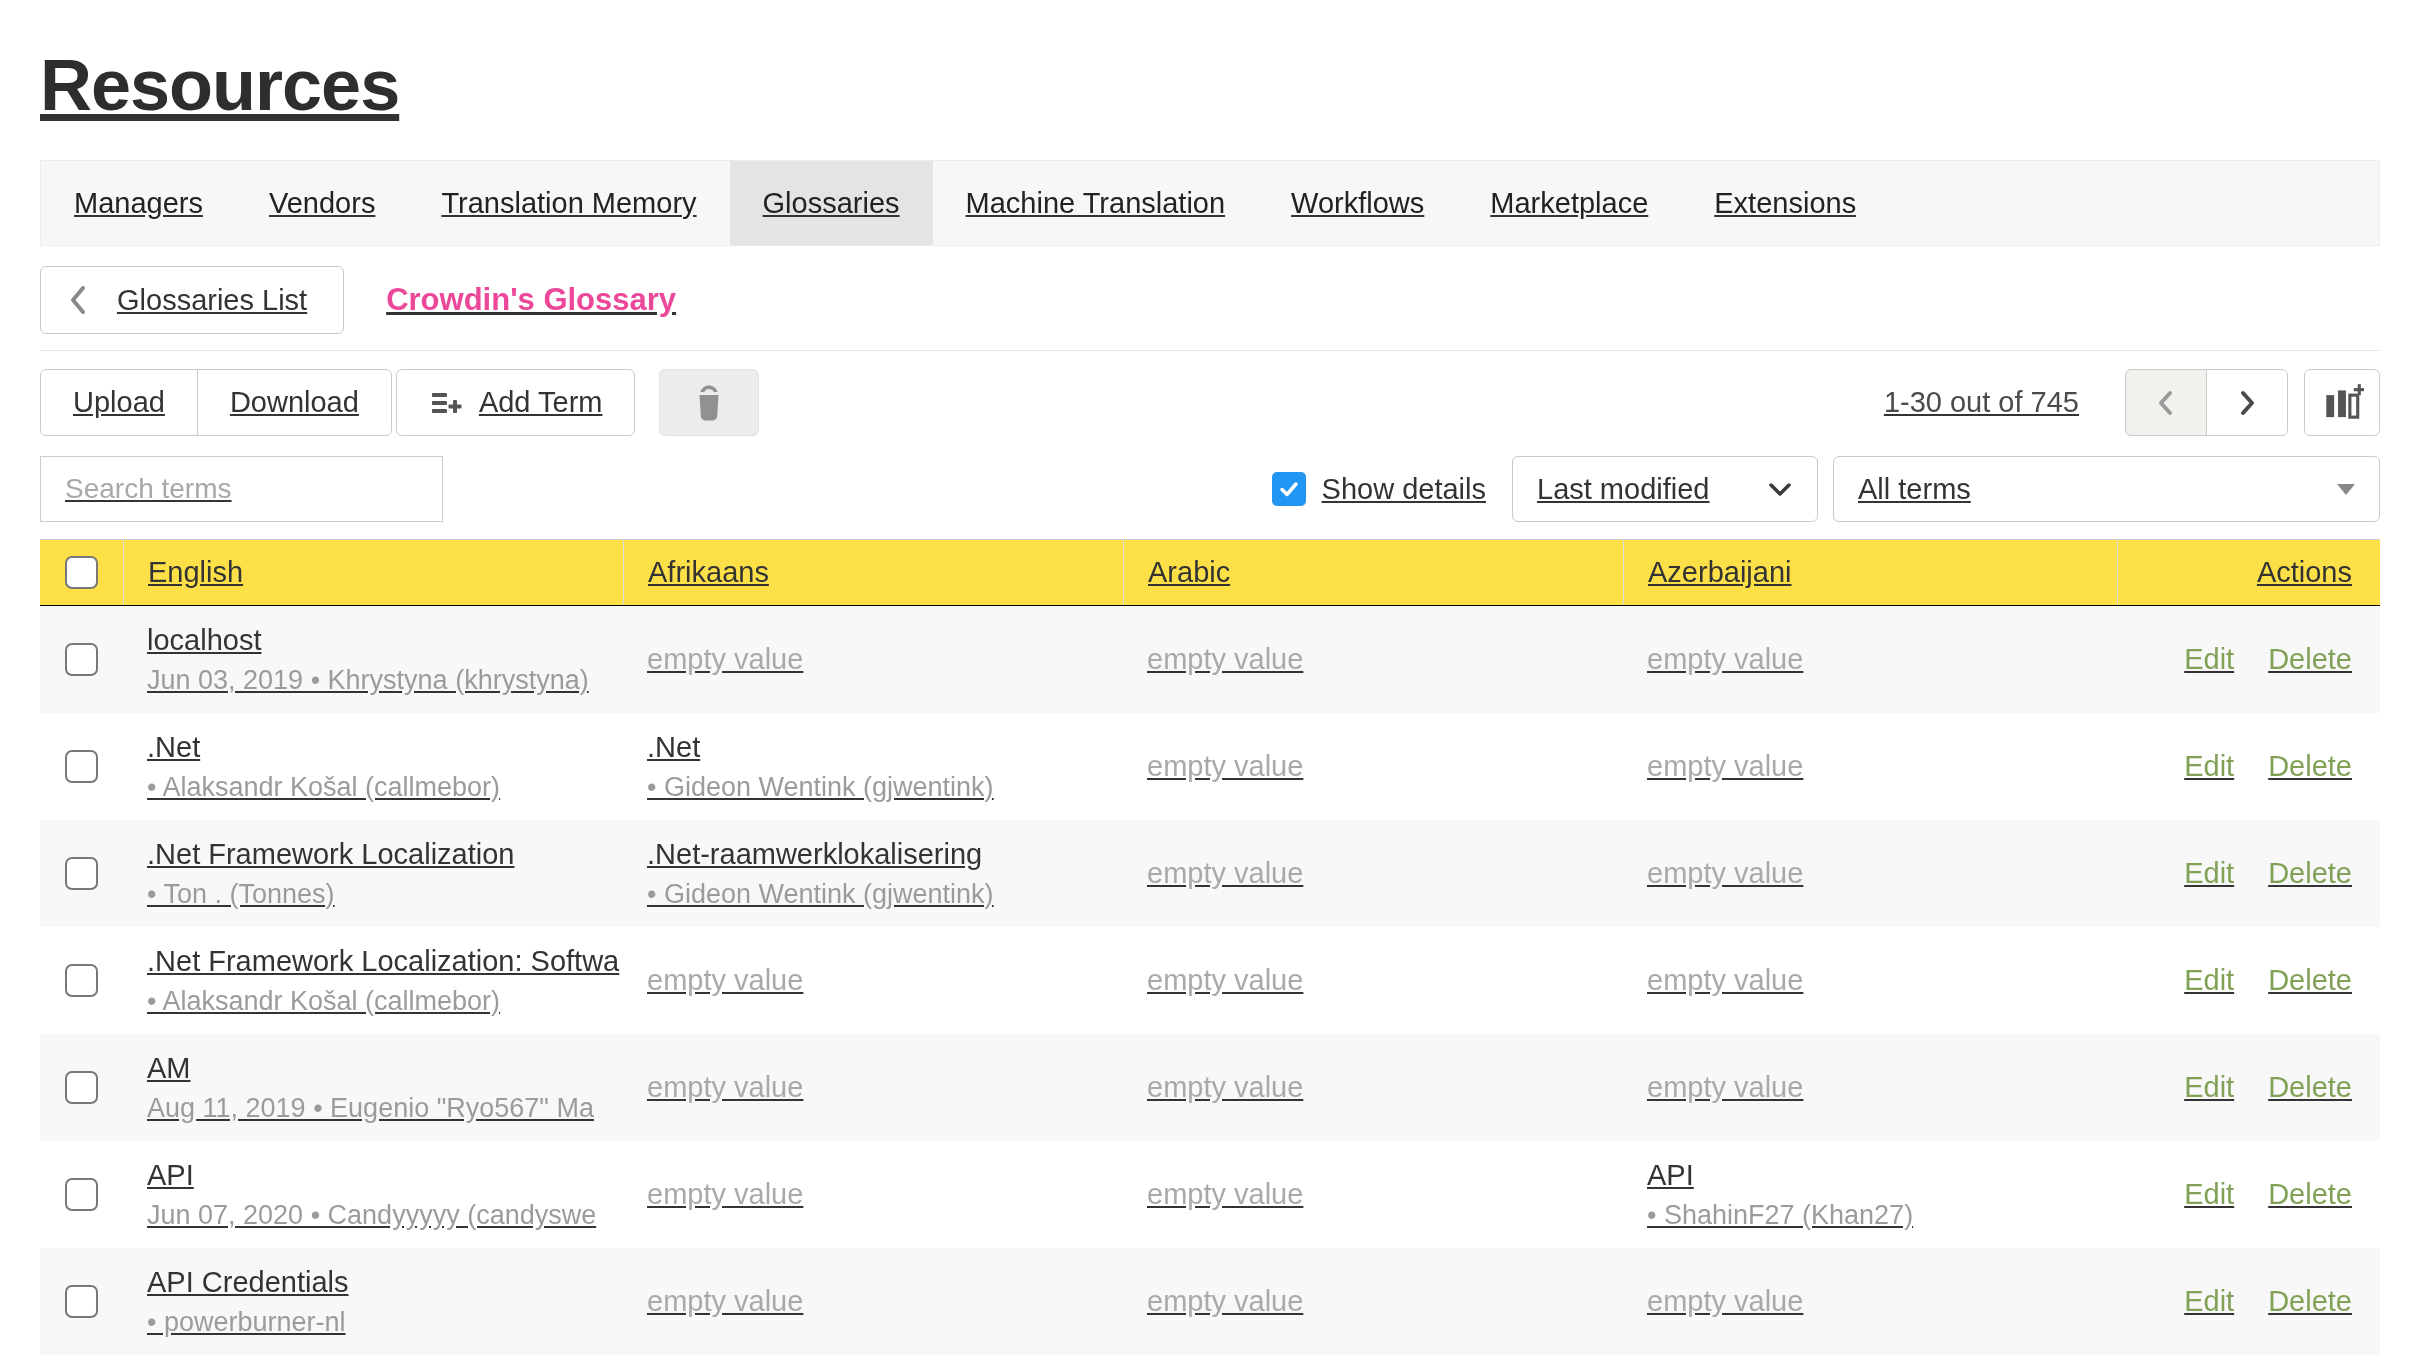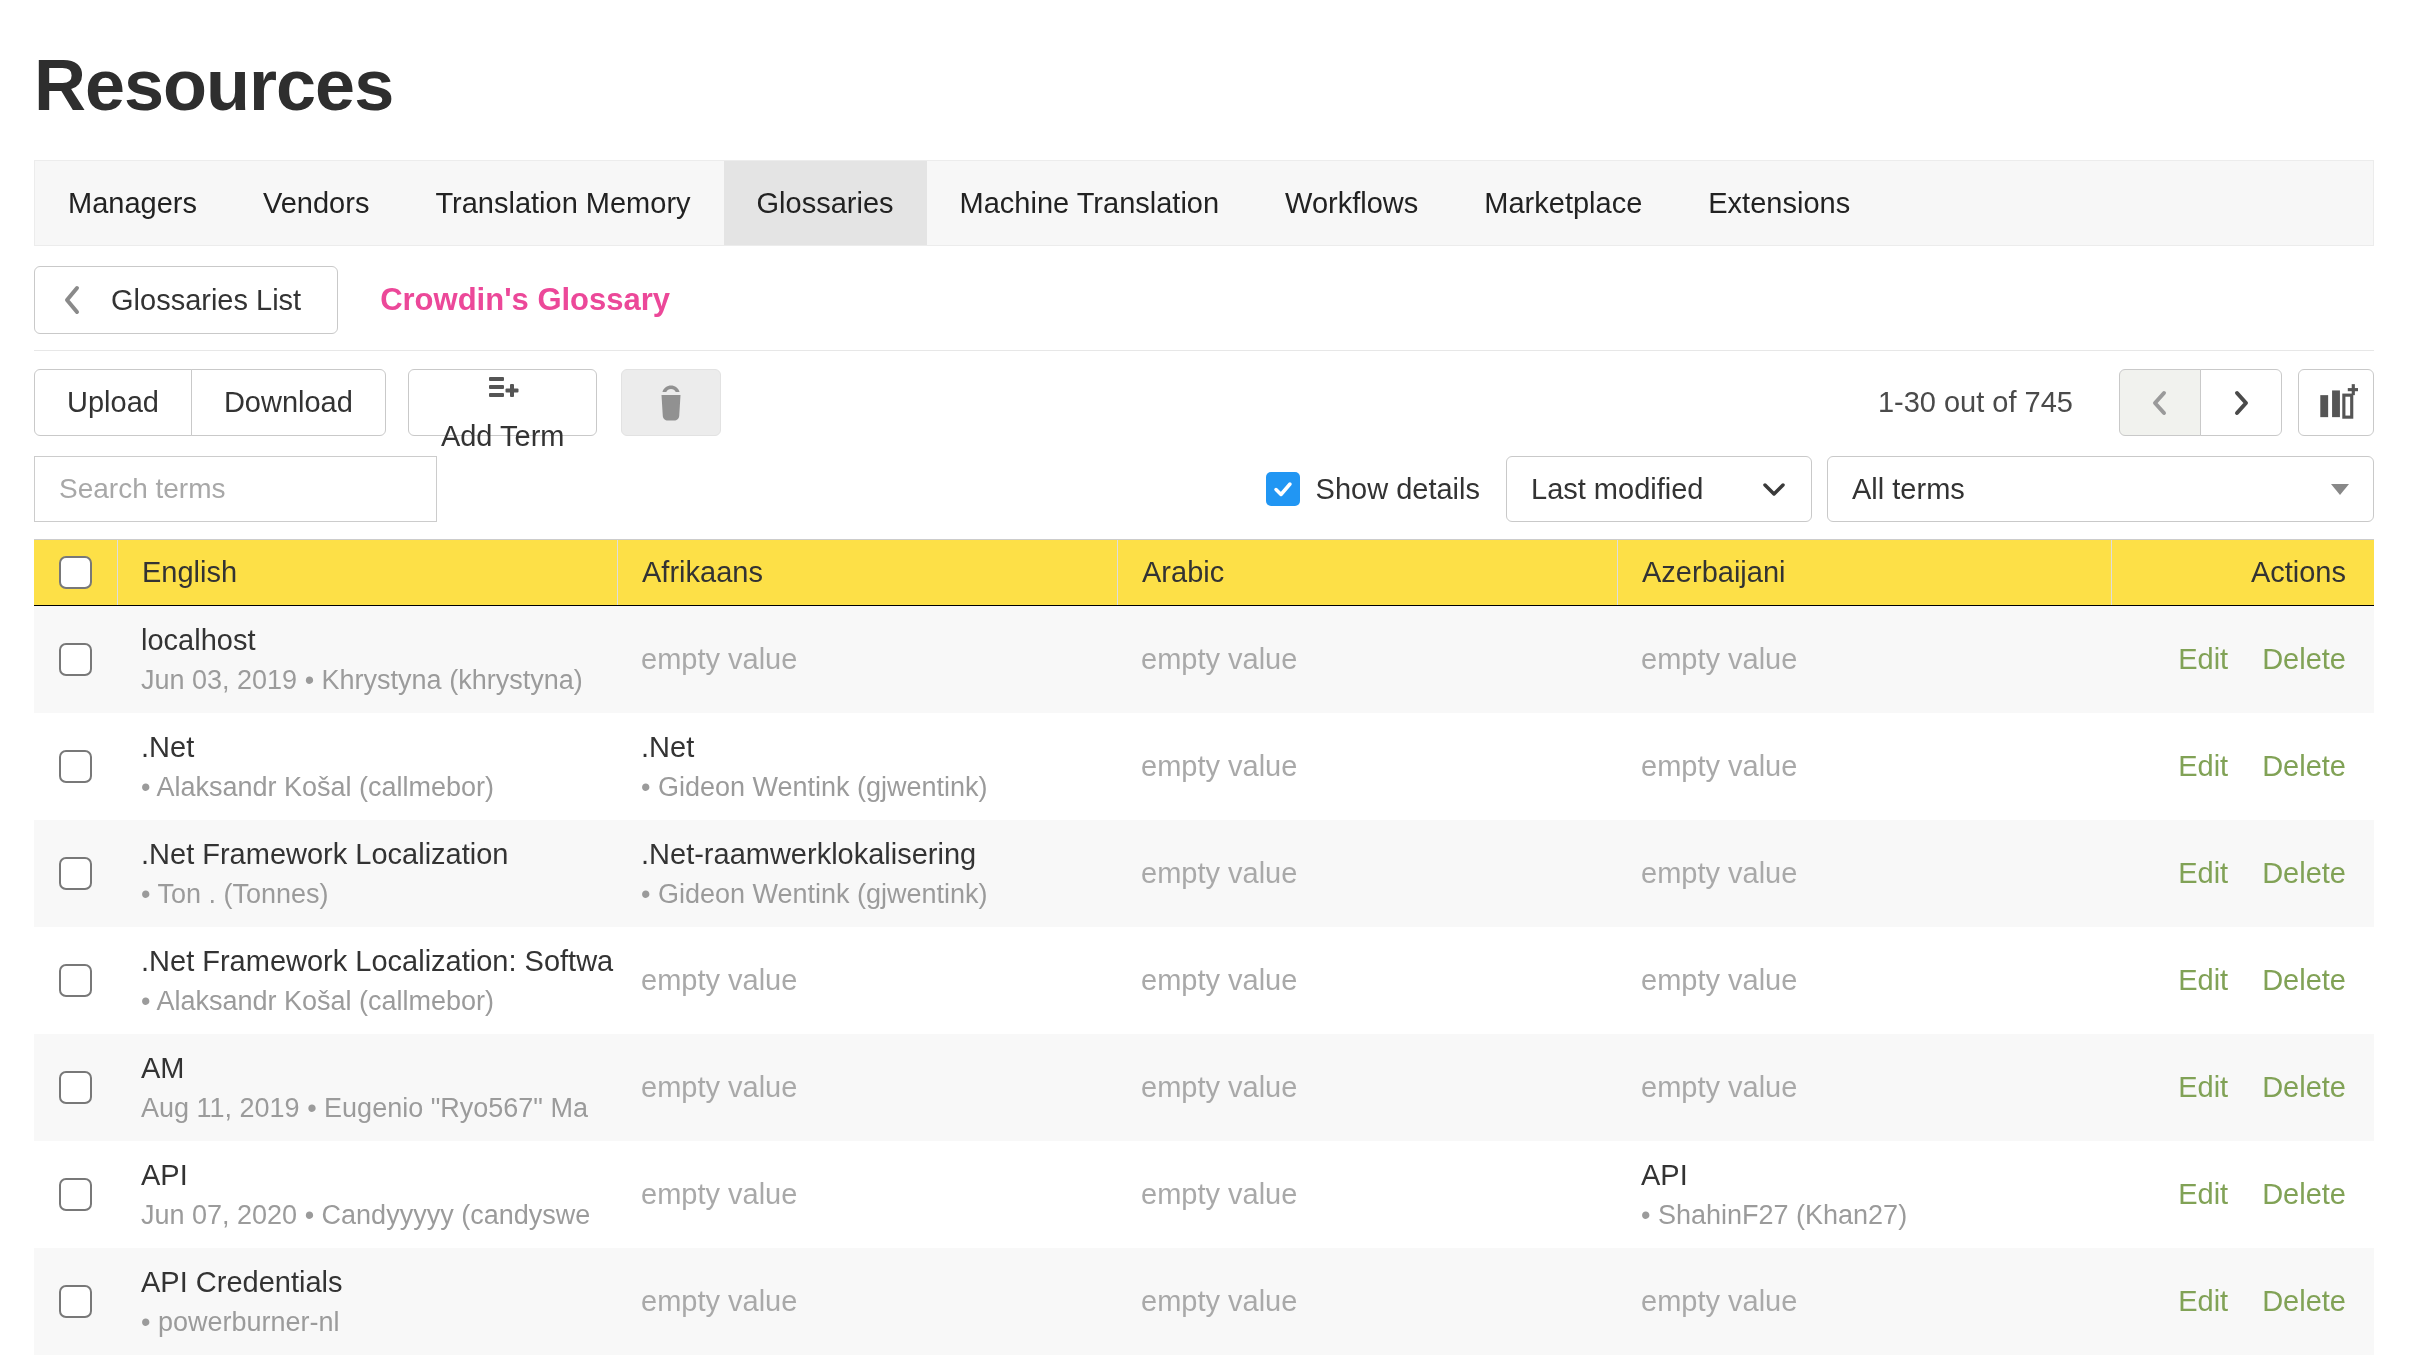--- a/index.html
+++ b/index.html
@@ -10,21 +10,21 @@
     --row-stripe:#f8f8f8;
     --border:#c9c9c9;
     --border-light:#ddd;
     --text-dark:#333;
     --text-gray:#9b9b9b;
     --text-faint:#a9a9a9;
   }
   *{box-sizing:border-box;margin:0;padding:0;}
   html,body{width:2435px;height:1372px;overflow:hidden;background:#fff;
     font-family:"Liberation Sans",sans-serif;color:var(--text-dark);}
-  .container{position:absolute;left:34px;top:0;width:2340px;}
+  .container{position:absolute;left:40px;top:0;width:2340px;text-decoration:underline;}
 
   .page-title{margin-top:44px;font-size:72px;font-weight:700;color:#2e2e2e;letter-spacing:-1px;}
 
   .tabbar{margin-top:34px;height:86px;background:var(--tab-bar-bg);
     border:1px solid #ececec;display:flex;align-items:stretch;}
   .tab{padding:0 33px;display:flex;align-items:center;font-size:29px;color:#222;cursor:pointer;white-space:nowrap;}
   .tab.active{background:var(--tab-active-bg);}
 
   .breadcrumb-row{margin-top:20px;display:flex;align-items:center;}
   .back-btn{height:68px;background:#fff;border:1px solid var(--border);border-radius:6px;
@@ -32,21 +32,21 @@
   .glossary-title{margin-left:42px;font-size:31px;font-weight:700;color:#ec4899;}
 
   .divider{margin-top:16px;border-top:1px solid #e7e7e7;}
 
   .toolbar{margin-top:18px;height:67px;display:flex;align-items:center;}
   .btn{height:67px;background:#fff;border:1px solid var(--border);border-radius:6px;
     display:flex;align-items:center;font-size:29px;color:#333;padding:0 32px;cursor:pointer;}
   .btn-group{display:flex;}
   .btn-group .btn:first-child{border-radius:6px 0 0 6px;}
   .btn-group .btn:last-child{border-radius:0 6px 6px 0;margin-left:-1px;}
-  .add-term{margin-left:22px;gap:16px;flex-direction:column;}
+  .add-term{margin-left:4px;gap:16px;}
   .icon-btn{margin-left:24px;width:100px;justify-content:center;background:#ececec;border:1px solid #e2e2e2;padding:0;}
   .pagination{margin-left:auto;display:flex;align-items:center;}
   .range{font-size:29px;color:#4a4a4a;margin-right:46px;}
   .pager{display:flex;}
   .pager .pg{width:82px;height:67px;border:1px solid var(--border);background:#fff;
     display:flex;align-items:center;justify-content:center;cursor:pointer;}
   .pager .pg.prev{border-radius:6px 0 0 6px;background:#f1f2ee;}
   .pager .pg.next{border-radius:0 6px 6px 0;margin-left:-1px;}
   .cols-btn{margin-left:16px;width:76px;height:67px;border:1px solid var(--border);border-radius:6px;
     background:#fff;display:flex;align-items:center;justify-content:center;cursor:pointer;}

